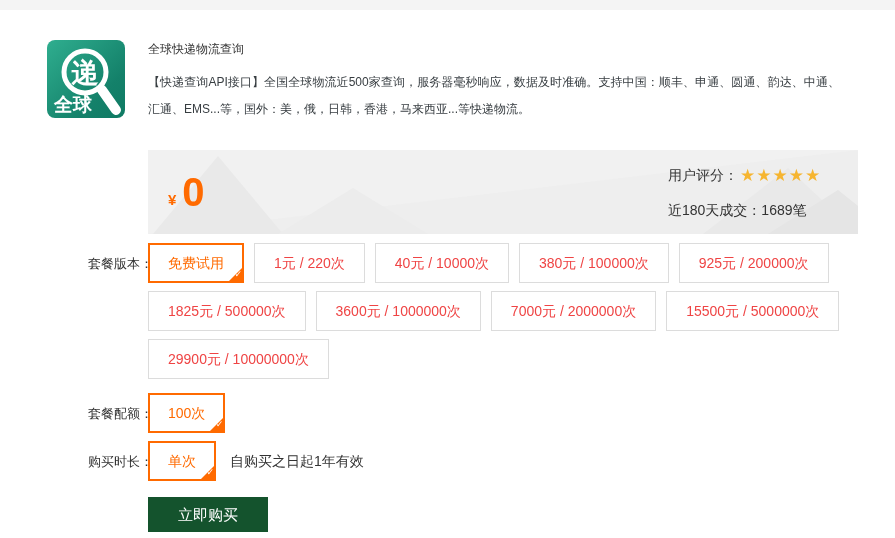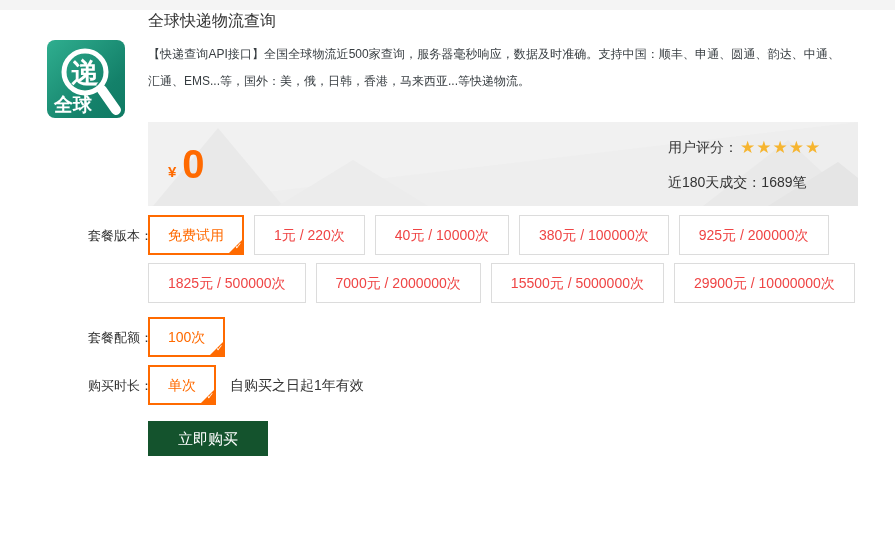--- a/index.html
+++ b/index.html
@@ -7,21 +7,21 @@
   .page { position:relative; width:895px; height:538px; background:#fff; overflow:hidden; }
   .top-strip { height:10px; background:#f4f4f4; }
 
   
   .logo { position:absolute; left:47px; top:40px; width:78px; height:78px;
           border-radius:8px; background:linear-gradient(135deg,#2fae8f 0%,#14816a 70%,#0f7a63 100%); }
   .logo svg { display:block; width:100%; height:100%; }
 
   
   .content { padding-left:148px; padding-right:35px; }
-  .product-title { font-size:16px; color:#333; font-weight:400; line-height:22px; }
+  .product-title { margin-top:28px; font-size:12px; color:#333; font-weight:400; line-height:22px; }
   .product-desc { margin-top:9px; font-size:12px; color:#373d41; line-height:27px; width:692px;
                   text-align:justify; }
 
   
   .banner { position:relative; margin-top:27px; width:710px; height:84px; background:#f1f1f1; overflow:hidden; }
   .banner svg.pattern { position:absolute; left:0; top:0; width:100%; height:100%; }
   .price-wrap { position:absolute; left:20px; top:0; height:100%; display:flex; align-items:center; }
   .currency { color:#ff6a00; font-size:15px; font-weight:700; margin-right:6px; margin-top:14px; }
   .price { color:#ff6a00; font-size:40px; font-weight:700; line-height:40px; }
   .banner-right { position:absolute; left:520px; top:15px; }
@@ -118,20 +118,25 @@
           <span>925元 / 200000次</span>
           
           
         </div>
           <div class="option">
           <span>1825元 / 500000次</span>
           
           
         </div>
           <div class="option">
+          <span>3600元 / 1000000次</span>
+          
+          
+        </div>
+          <div class="option">
           <span>7000元 / 2000000次</span>
           
           
         </div>
           <div class="option">
           <span>15500元 / 5000000次</span>
           
           
         </div>
           <div class="option">

